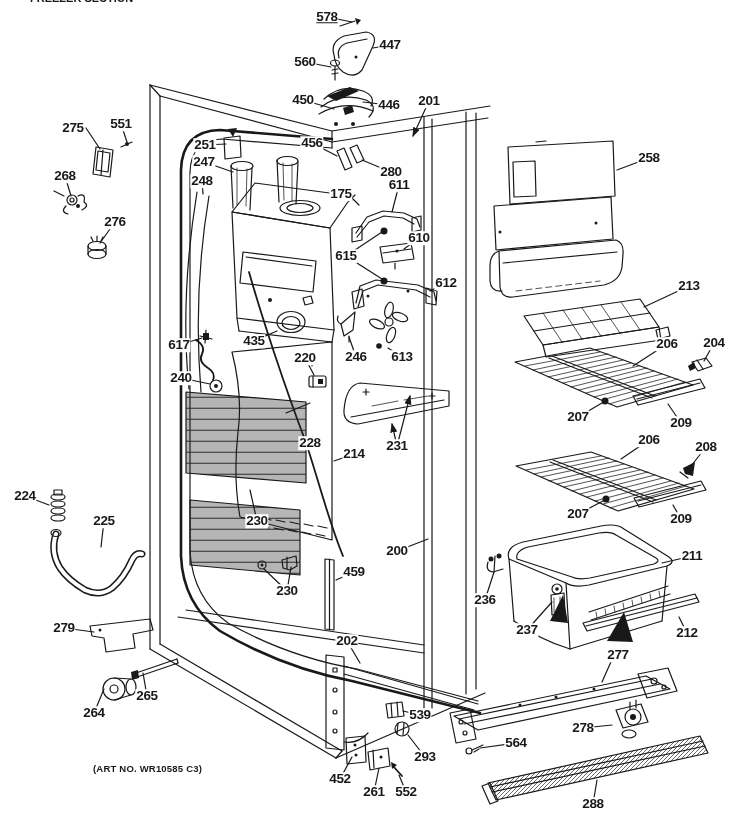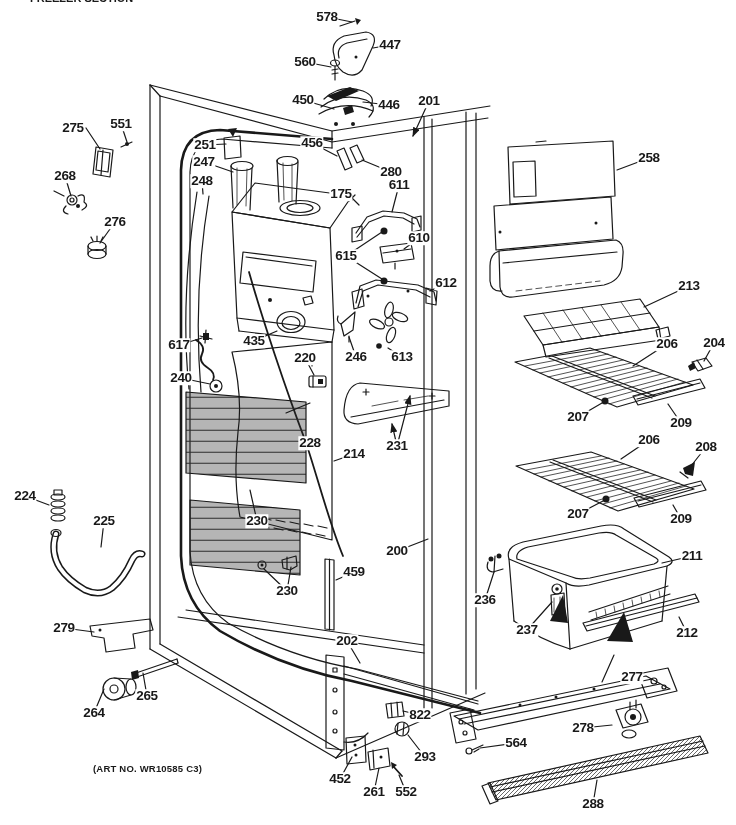--- a/index.html
+++ b/index.html
@@ -472,21 +472,21 @@
         <line x1="374" y1="792" x2="379" y2="768"></line>
         <line x1="406" y1="792" x2="399" y2="775"></line>
         <line x1="614" y1="655" x2="602" y2="682"></line>
         <line x1="516" y1="743" x2="480" y2="748"></line>
         <line x1="583" y1="728" x2="612" y2="725"></line>
         <line x1="593" y1="804" x2="597" y2="780"></line>
       </g>
 </svg>
 
 <div id="callout-layer">
-      <div class="callout" style="left: 327px; top: 17px;">578</div>
+      <div class="callout" style="left: 327px; top: 17px; text-decoration: underline;">578</div>
       <div class="callout" style="left: 390px; top: 45px;">447</div>
       <div class="callout" style="left: 305px; top: 62px;">560</div>
       <div class="callout" style="left: 303px; top: 100px;">450</div>
       <div class="callout" style="left: 389px; top: 105px;">446</div>
       <div class="callout" style="left: 429px; top: 101px;">201</div>
       <div class="callout" style="left: 312px; top: 143px;">456</div>
       <div class="callout" style="left: 391px; top: 172px;">280</div>
       <div class="callout" style="left: 73px; top: 128px;">275</div>
       <div class="callout" style="left: 121px; top: 124px;">551</div>
       <div class="callout" style="left: 65px; top: 176px;">268</div>
@@ -525,26 +525,26 @@
       <div class="callout" style="left: 397px; top: 551px;">200</div>
       <div class="callout" style="left: 354px; top: 572px;">459</div>
       <div class="callout" style="left: 347px; top: 641px;">202</div>
       <div class="callout" style="left: 692px; top: 556px; text-align: right;">211</div>
       <div class="callout" style="left: 485px; top: 600px;">236</div>
       <div class="callout" style="left: 527px; top: 630px;">237</div>
       <div class="callout" style="left: 687px; top: 633px;">212</div>
       <div class="callout" style="left: 64px; top: 628px;">279</div>
       <div class="callout" style="left: 94px; top: 713px;">264</div>
       <div class="callout" style="left: 147px; top: 696px;">265</div>
-      <div class="callout" style="left: 420px; top: 715px;">822</div>
+      <div class="callout" style="left: 420px; top: 715px;">539</div>
       <div class="callout" style="left: 425px; top: 757px;">293</div>
       <div class="callout" style="left: 340px; top: 779px;">452</div>
       <div class="callout" style="left: 374px; top: 792px;">261</div>
       <div class="callout" style="left: 406px; top: 792px;">552</div>
-      <div class="callout" style="left: 632px; top: 655px; margin-top: 22px;">277</div>
+      <div class="callout" style="left: 618px; top: 655px;">277</div>
       <div class="callout" style="left: 516px; top: 743px;">564</div>
       <div class="callout" style="left: 583px; top: 728px;">278</div>
       <div class="callout" style="left: 593px; top: 804px;">288</div>
     </div>
 
 <div class="header-clip">
   <span>FREEZER SECTION</span>
 </div>
 
 <div class="artno">(ART NO. WR10585 C3)</div>

